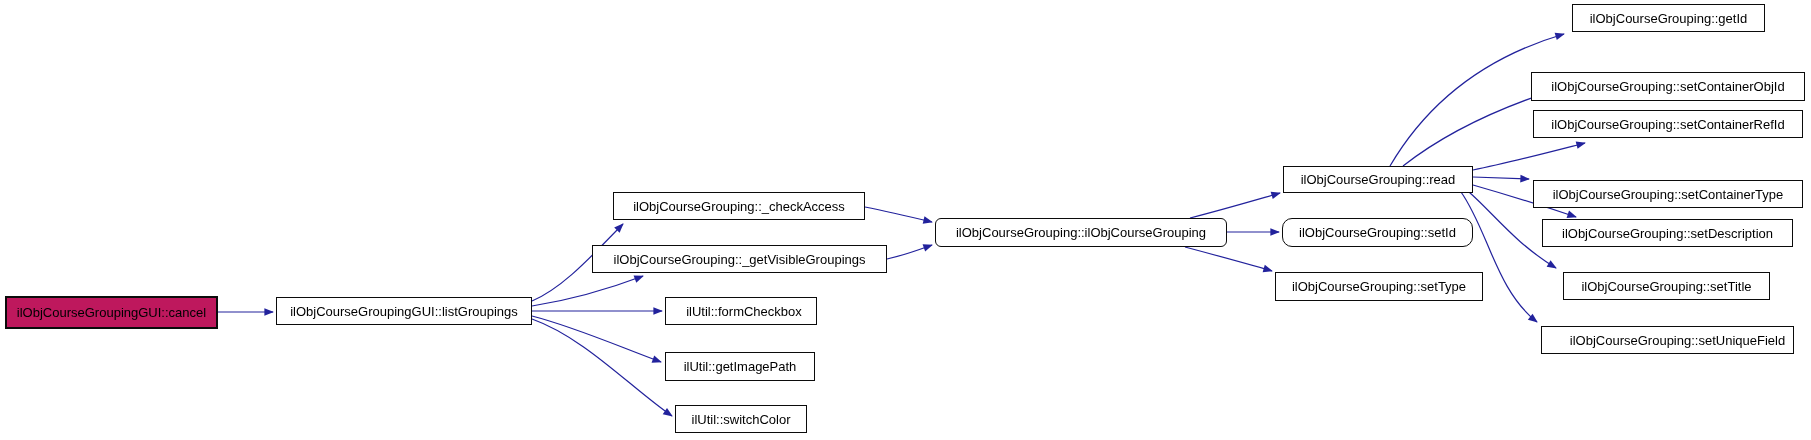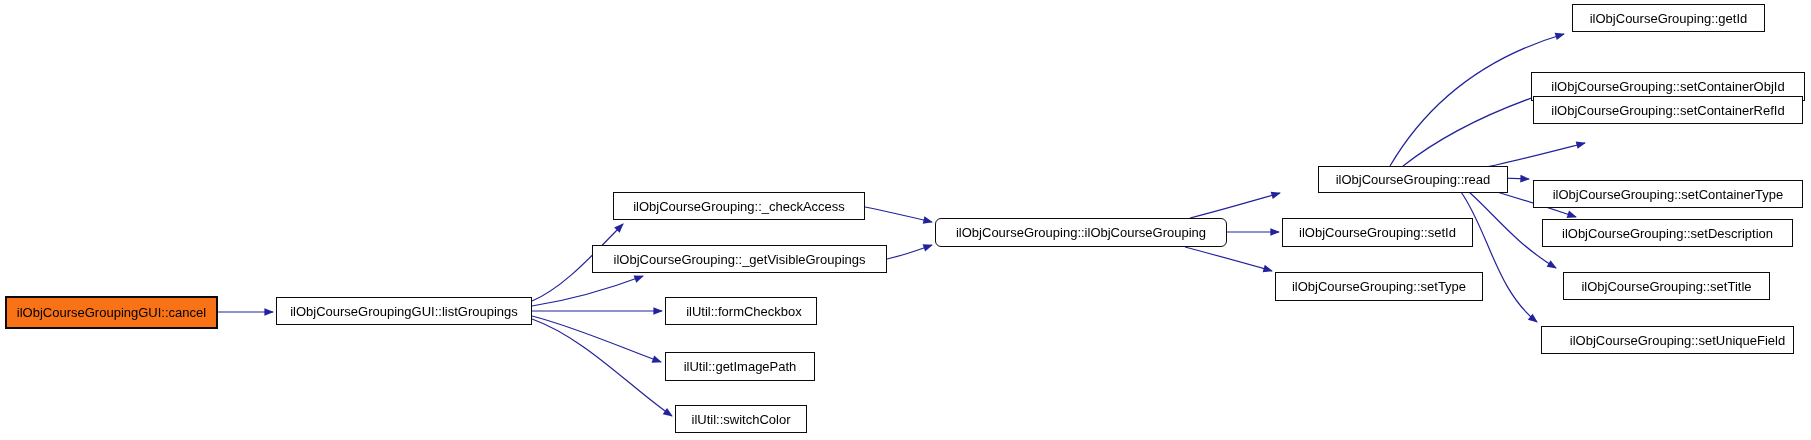--- a/index.html
+++ b/index.html
@@ -2,21 +2,21 @@
 <html><head>
 <meta charset="utf-8">
 <style>
   html,body{margin:0;padding:0;background:#ffffff;}
   #canvas{position:relative;width:1811px;height:440px;background:#ffffff;overflow:hidden;
           font-family:"Liberation Sans", sans-serif;}
   #edge-layer{position:absolute;left:0;top:0;}
   .node{position:absolute;box-sizing:border-box;background:#ffffff;border:1px solid #0b0b0b;
         display:flex;align-items:center;justify-content:center;white-space:nowrap;
         font-size:13px;color:#000;cursor:pointer;}
-  .node.highlight{background:#f97316;border-width:2px;cursor:default;}
+  .node.highlight{background:#be185d;border-width:2px;cursor:default;}
   .edge{fill:none;stroke-width:1.2px;}
 </style>
 </head>
 <body>
 
 <div id="canvas">
 
   <svg id="edge-layer" width="1811" height="440" viewBox="0 0 1811 440">
     <defs>
       <marker id="arrow" viewBox="0 0 10 10" refX="9" refY="5" markerWidth="10" markerHeight="8" orient="auto">
@@ -46,24 +46,24 @@
   </svg>
 
   <div class="node highlight" style="left:5px;   top:296px; width:213px; height:33px;">ilObjCourseGroupingGUI::cancel</div>
   <div class="node" style="left:276px;  top:297px; width:256px; height:28px;">ilObjCourseGroupingGUI::listGroupings</div>
   <div class="node" style="left:613px;  top:192px; width:252px; height:28px;">ilObjCourseGrouping::_checkAccess</div>
   <div class="node" style="left:592px;  top:245px; width:295px; height:28px;">ilObjCourseGrouping::_getVisibleGroupings</div>
   <div class="node" style="left:665px;  top:297px; width:152px; height:28px;padding-left:6px;">ilUtil::formCheckbox</div>
   <div class="node" style="left:665px;  top:352px; width:150px; height:29px;">ilUtil::getImagePath</div>
   <div class="node" style="left:675px;  top:405px; width:132px; height:28px;">ilUtil::switchColor</div>
   <div class="node" style="left:935px;  top:218px; width:292px; height:29px;border-radius:6px;">ilObjCourseGrouping::ilObjCourseGrouping</div>
-  <div class="node" style="left:1283px; top:166px; width:190px; height:27px;margin-left:35px;">ilObjCourseGrouping::read</div>
-  <div class="node" style="left:1282px; top:218px; width:191px; height:29px;">ilObjCourseGrouping::setId</div>
+  <div class="node" style="left:1283px; top:166px; width:190px; height:27px;">ilObjCourseGrouping::read</div>
+  <div class="node" style="left:1282px; top:218px; width:191px; height:29px;border-radius:10px;">ilObjCourseGrouping::setId</div>
   <div class="node" style="left:1275px; top:272px; width:208px; height:29px;">ilObjCourseGrouping::setType</div>
   <div class="node" style="left:1572px; top:4px;   width:193px; height:28px;">ilObjCourseGrouping::getId</div>
   <div class="node" style="left:1531px; top:72px;  width:274px; height:29px;">ilObjCourseGrouping::setContainerObjId</div>
-  <div class="node" style="left:1533px; top:96px; width:270px; height:28px;">ilObjCourseGrouping::setContainerRefId</div>
+  <div class="node" style="left:1533px; top:110px; width:270px; height:28px;">ilObjCourseGrouping::setContainerRefId</div>
   <div class="node" style="left:1533px; top:180px; width:270px; height:28px;">ilObjCourseGrouping::setContainerType</div>
   <div class="node" style="left:1542px; top:219px; width:251px; height:28px;">ilObjCourseGrouping::setDescription</div>
   <div class="node" style="left:1563px; top:272px; width:207px; height:28px;">ilObjCourseGrouping::setTitle</div>
   <div class="node" style="left:1541px; top:326px; width:253px; height:28px;padding-left:20px;">ilObjCourseGrouping::setUniqueField</div>
 
 </div>
 
 </body></html>

